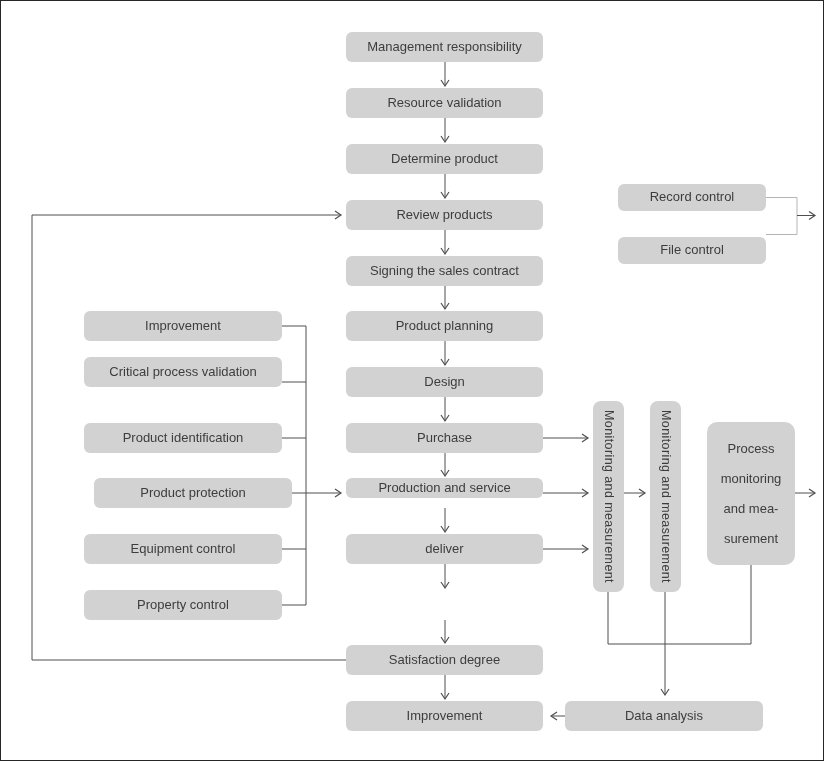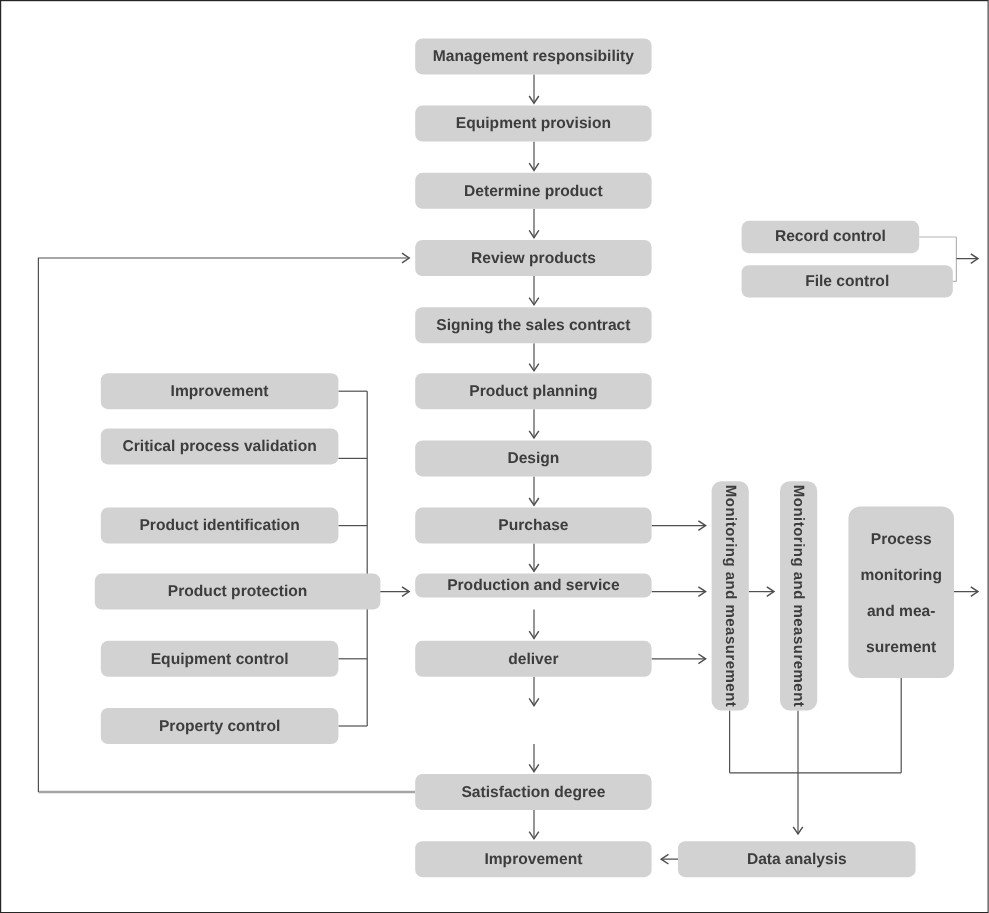--- a/index.html
+++ b/index.html
@@ -1,18 +1,18 @@
 <!DOCTYPE html>
 <html style="--background: #ffffff; --frame-border: #262626; --node-fill: #d2d2d2; --node-text: #3d3d3d; --connector: #4f4f4f; --bracket-connector: #b5b5b5; --feedback-connector: #a6a6a6;"><head>
 <meta charset="utf-8">
 <style>
   html,body{margin:0;padding:0;background:#fff;}
   body{font-family:"Liberation Sans",sans-serif;}
   .canvas{position:relative;width:824px;height:761px;box-sizing:border-box;
-          border:1px solid var(--frame-border,#262626);background:var(--background,#ffffff);overflow:hidden;font-weight:bold;}
+          border:1px solid var(--frame-border,#262626);background:var(--background,#ffffff);overflow:hidden;}
   .wires{position:absolute;left:0;top:0;}
   .node{position:absolute;background:var(--node-fill,#d2d2d2);color:var(--node-text,#3d3d3d);
         border-radius:6px;display:flex;align-items:center;justify-content:center;
         font-size:13px;text-align:center;line-height:1.15;}
   .vnode{border-radius:8px;}
   .vtext{writing-mode:vertical-rl;text-orientation:mixed;font-size:12.5px;letter-spacing:.4px;}
   .pnode{flex-direction:column;border-radius:10px;}
   .pnode span{display:block;line-height:30px;text-align:center;}
   .wire{stroke:var(--connector,#4f4f4f);fill:none;stroke-width:1;}
   .wire-light{stroke:var(--bracket-connector,#b5b5b5);fill:none;stroke-width:1;}
@@ -79,41 +79,41 @@
     <g>
       <path class="wire" d="M607 591 V643"></path>
       <path class="wire" d="M750 564 V643"></path>
       <path class="wire" d="M607 643 H750"></path>
       <path class="wire" d="M664 591 V694" marker-end="url(#arrow)"></path>
       <path class="wire" d="M592 715 H550" marker-end="url(#arrow)"></path>
     </g>
   </svg>
 
   <div class="node" style="left:345px;top:31px;width:197px;height:30px">Management responsibility</div>
-  <div class="node" style="left:345px;top:87px;width:197px;height:30px">Equipment provision</div>
+  <div class="node" style="left:345px;top:87px;width:197px;height:30px">Resource validation</div>
   <div class="node" style="left:345px;top:143px;width:197px;height:30px">Determine product</div>
   <div class="node" style="left:345px;top:199px;width:197px;height:30px">Review products</div>
   <div class="node" style="left:345px;top:255px;width:197px;height:30px">Signing the sales contract</div>
   <div class="node" style="left:345px;top:310px;width:197px;height:30px">Product planning</div>
   <div class="node" style="left:345px;top:366px;width:197px;height:30px">Design</div>
   <div class="node" style="left:345px;top:422px;width:197px;height:30px">Purchase</div>
   <div class="node" style="left:345px;top:477px;width:197px;height:20px">Production and service</div>
   <div class="node" style="left:345px;top:533px;width:197px;height:30px">deliver</div>
   <div class="node" style="left:345px;top:644px;width:197px;height:30px">Satisfaction degree</div>
   <div class="node" style="left:345px;top:700px;width:197px;height:30px">Improvement</div>
 
   <div class="node" style="left:83px;top:310px;width:198px;height:30px">Improvement</div>
   <div class="node" style="left:83px;top:356px;width:198px;height:30px">Critical process validation</div>
   <div class="node" style="left:83px;top:422px;width:198px;height:30px">Product identification</div>
-  <div class="node" style="left:78px;top:477px;width:238px;height:30px">Product protection</div>
+  <div class="node" style="left:93px;top:477px;width:198px;height:30px">Product protection</div>
   <div class="node" style="left:83px;top:533px;width:198px;height:30px">Equipment control</div>
   <div class="node" style="left:83px;top:589px;width:198px;height:30px">Property control</div>
 
   <div class="node" style="left:617px;top:183px;width:148px;height:27px">Record control</div>
-  <div class="node" style="left:617px;top:220px;width:176px;height:27px">File control</div>
+  <div class="node" style="left:617px;top:236px;width:148px;height:27px">File control</div>
 
   <div class="node vnode" style="left:592px;top:400px;width:31px;height:191px">
     <span class="vtext">Monitoring and measurement</span>
   </div>
   <div class="node vnode" style="left:649px;top:400px;width:31px;height:191px">
     <span class="vtext">Monitoring and measurement</span>
   </div>
 
   <div class="node pnode" style="left:706px;top:421px;width:88px;height:143px">
     <span>Process</span>

